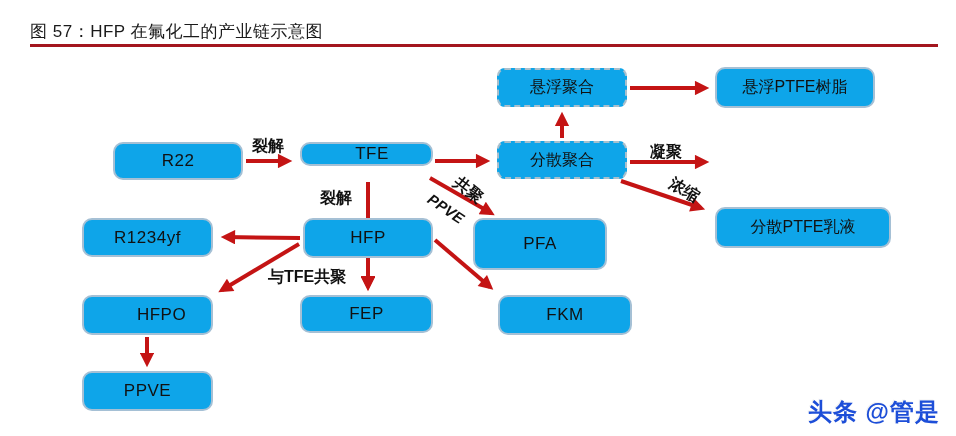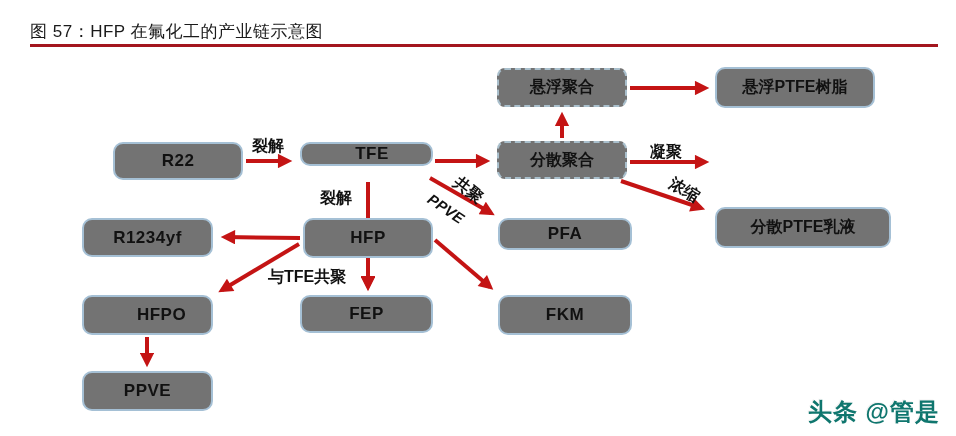--- a/index.html
+++ b/index.html
@@ -14,41 +14,41 @@
     position: absolute; left: 30px; top: 20px;
     font-size: 17px; font-weight: normal; color: #1a1a1a;
     letter-spacing: 0.5px;
   }
   .title-rule {
     position: absolute; left: 30px; top: 44px; width: 908px; height: 3px;
     background: #a3161e;
   }
 
   .node {
-    position: absolute; background: #737373;
+    position: absolute; background: #0ea5e9;
     border: 2px solid #a5c0d5; border-radius: 10px;
     display: flex; align-items: center; justify-content: center;
-    font-weight: bold; color: #111; font-size: 17px;
+    font-weight: normal; color: #111; font-size: 17px;
     letter-spacing: 0.5px;
   }
   .node.cn { font-size: 16px; letter-spacing: 0; }
   .node.dashed { border: 2px dashed #a9bfcc; border-radius: 8px; }
 
   .edge-label {
     position: absolute; font-weight: bold; color: #111;
     font-size: 16px; white-space: nowrap;
   }
   .rot { transform-origin: center center; }
 
   svg.arrows { position: absolute; left: 0; top: 0; pointer-events: none; }
   svg.arrows line { stroke: #c41414; stroke-width: 4; }
 
   .watermark {
     position: absolute; right: 16px; top: 396px;
-    font-size: 24px; font-weight: bold; color: #0f766e;
+    font-size: 24px; font-weight: bold; color: #1d4ed8;
     text-shadow: 2px 2px 0 #ffffff, -1px -1px 0 #f2f2f2;
     letter-spacing: 1px;
   }
 </style>
 </head>
 <body>
 
 <div class="page">
 
   <div class="fig-title">图 57：HFP 在氟化工的产业链示意图</div>
@@ -76,21 +76,21 @@
   </svg>
 
   <div class="node" style="left:113px; top:142px; width:130px; height:38px;">R22</div>
   <div class="node" style="left:300px; top:142px; width:133px; height:24px;padding-left:11px;">TFE</div>
   <div class="node cn dashed" style="left:497px; top:68px; width:130px; height:39px;">悬浮聚合</div>
   <div class="node cn dashed" style="left:497px; top:141px; width:130px; height:38px;">分散聚合</div>
   <div class="node cn" style="left:715px; top:67px; width:160px; height:41px;">悬浮PTFE树脂</div>
   <div class="node cn" style="left:715px; top:207px; width:176px; height:41px;">分散PTFE乳液</div>
   <div class="node" style="left:82px; top:218px; width:131px; height:39px;">R1234yf</div>
   <div class="node" style="left:303px; top:218px; width:130px; height:40px;">HFP</div>
-  <div class="node" style="left:498px; top:218px; width:134px; height:32px;">PFA</div>
+  <div class="node" style="left:473px; top:218px; width:134px; height:52px;">PFA</div>
   <div class="node" style="left:82px; top:295px; width:131px; height:40px;padding-left:28px;">HFPO</div>
   <div class="node" style="left:300px; top:295px; width:133px; height:38px;">FEP</div>
   <div class="node" style="left:498px; top:295px; width:134px; height:40px;">FKM</div>
   <div class="node" style="left:82px; top:371px; width:131px; height:40px;">PPVE</div>
 
   <span class="edge-label" style="left:252px; top:136px;">裂解</span>
   <span class="edge-label" style="left:320px; top:188px;">裂解</span>
   <span class="edge-label rot" style="left:452px; top:180px; transform:rotate(38deg);">共聚</span>
   <span class="edge-label rot" style="left:426px; top:200px; font-style:italic; font-size:15px; transform:rotate(34deg);">PPVE</span>
   <span class="edge-label" style="left:650px; top:142px;">凝聚</span>

